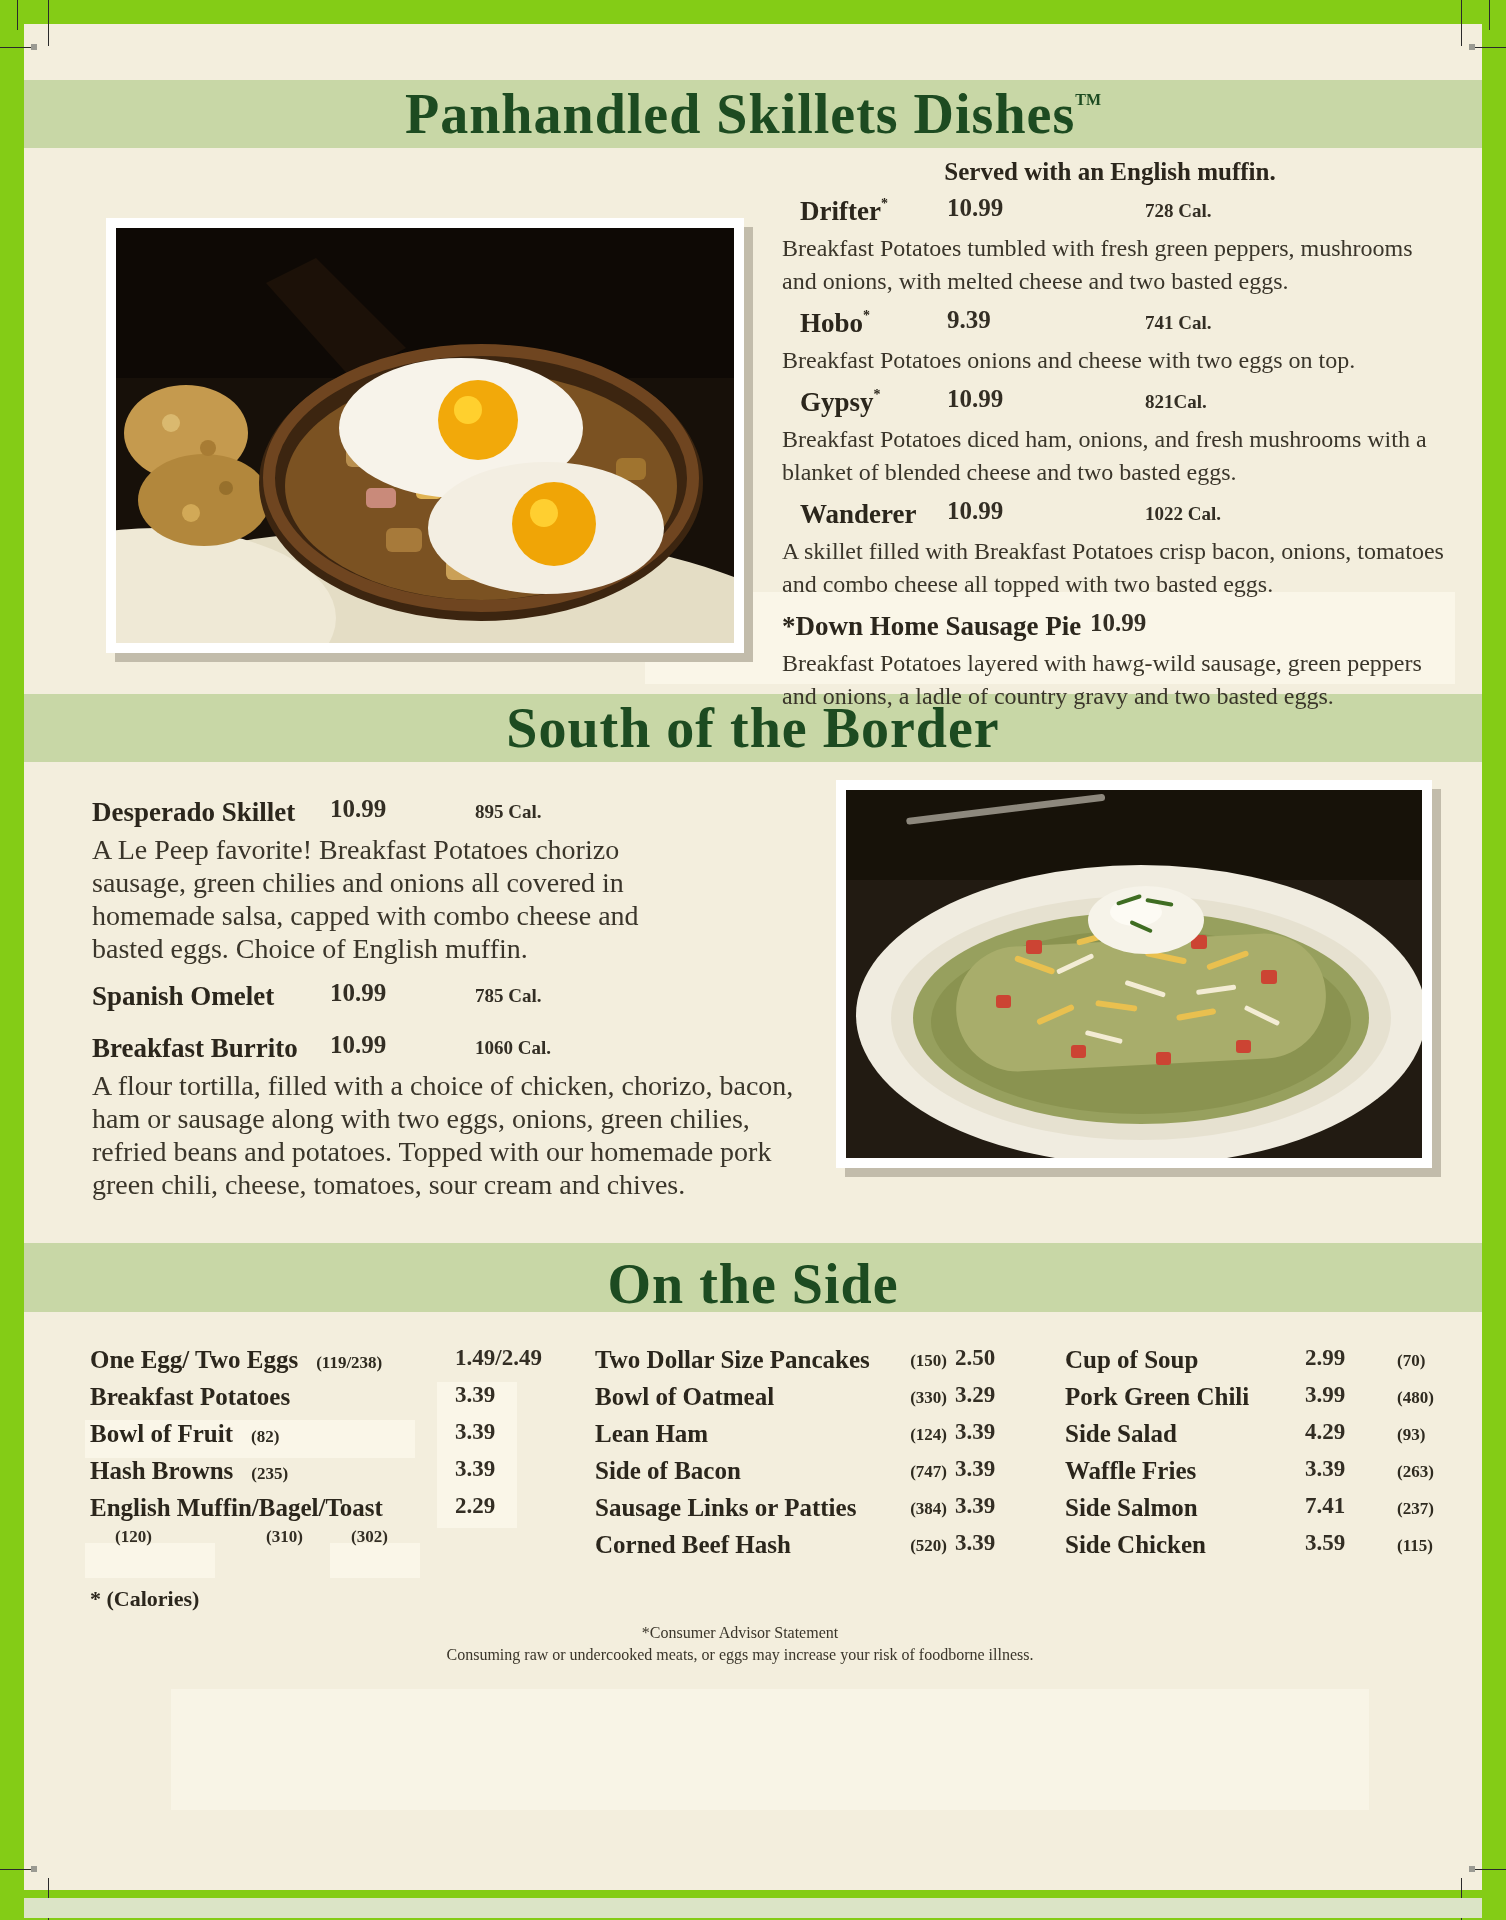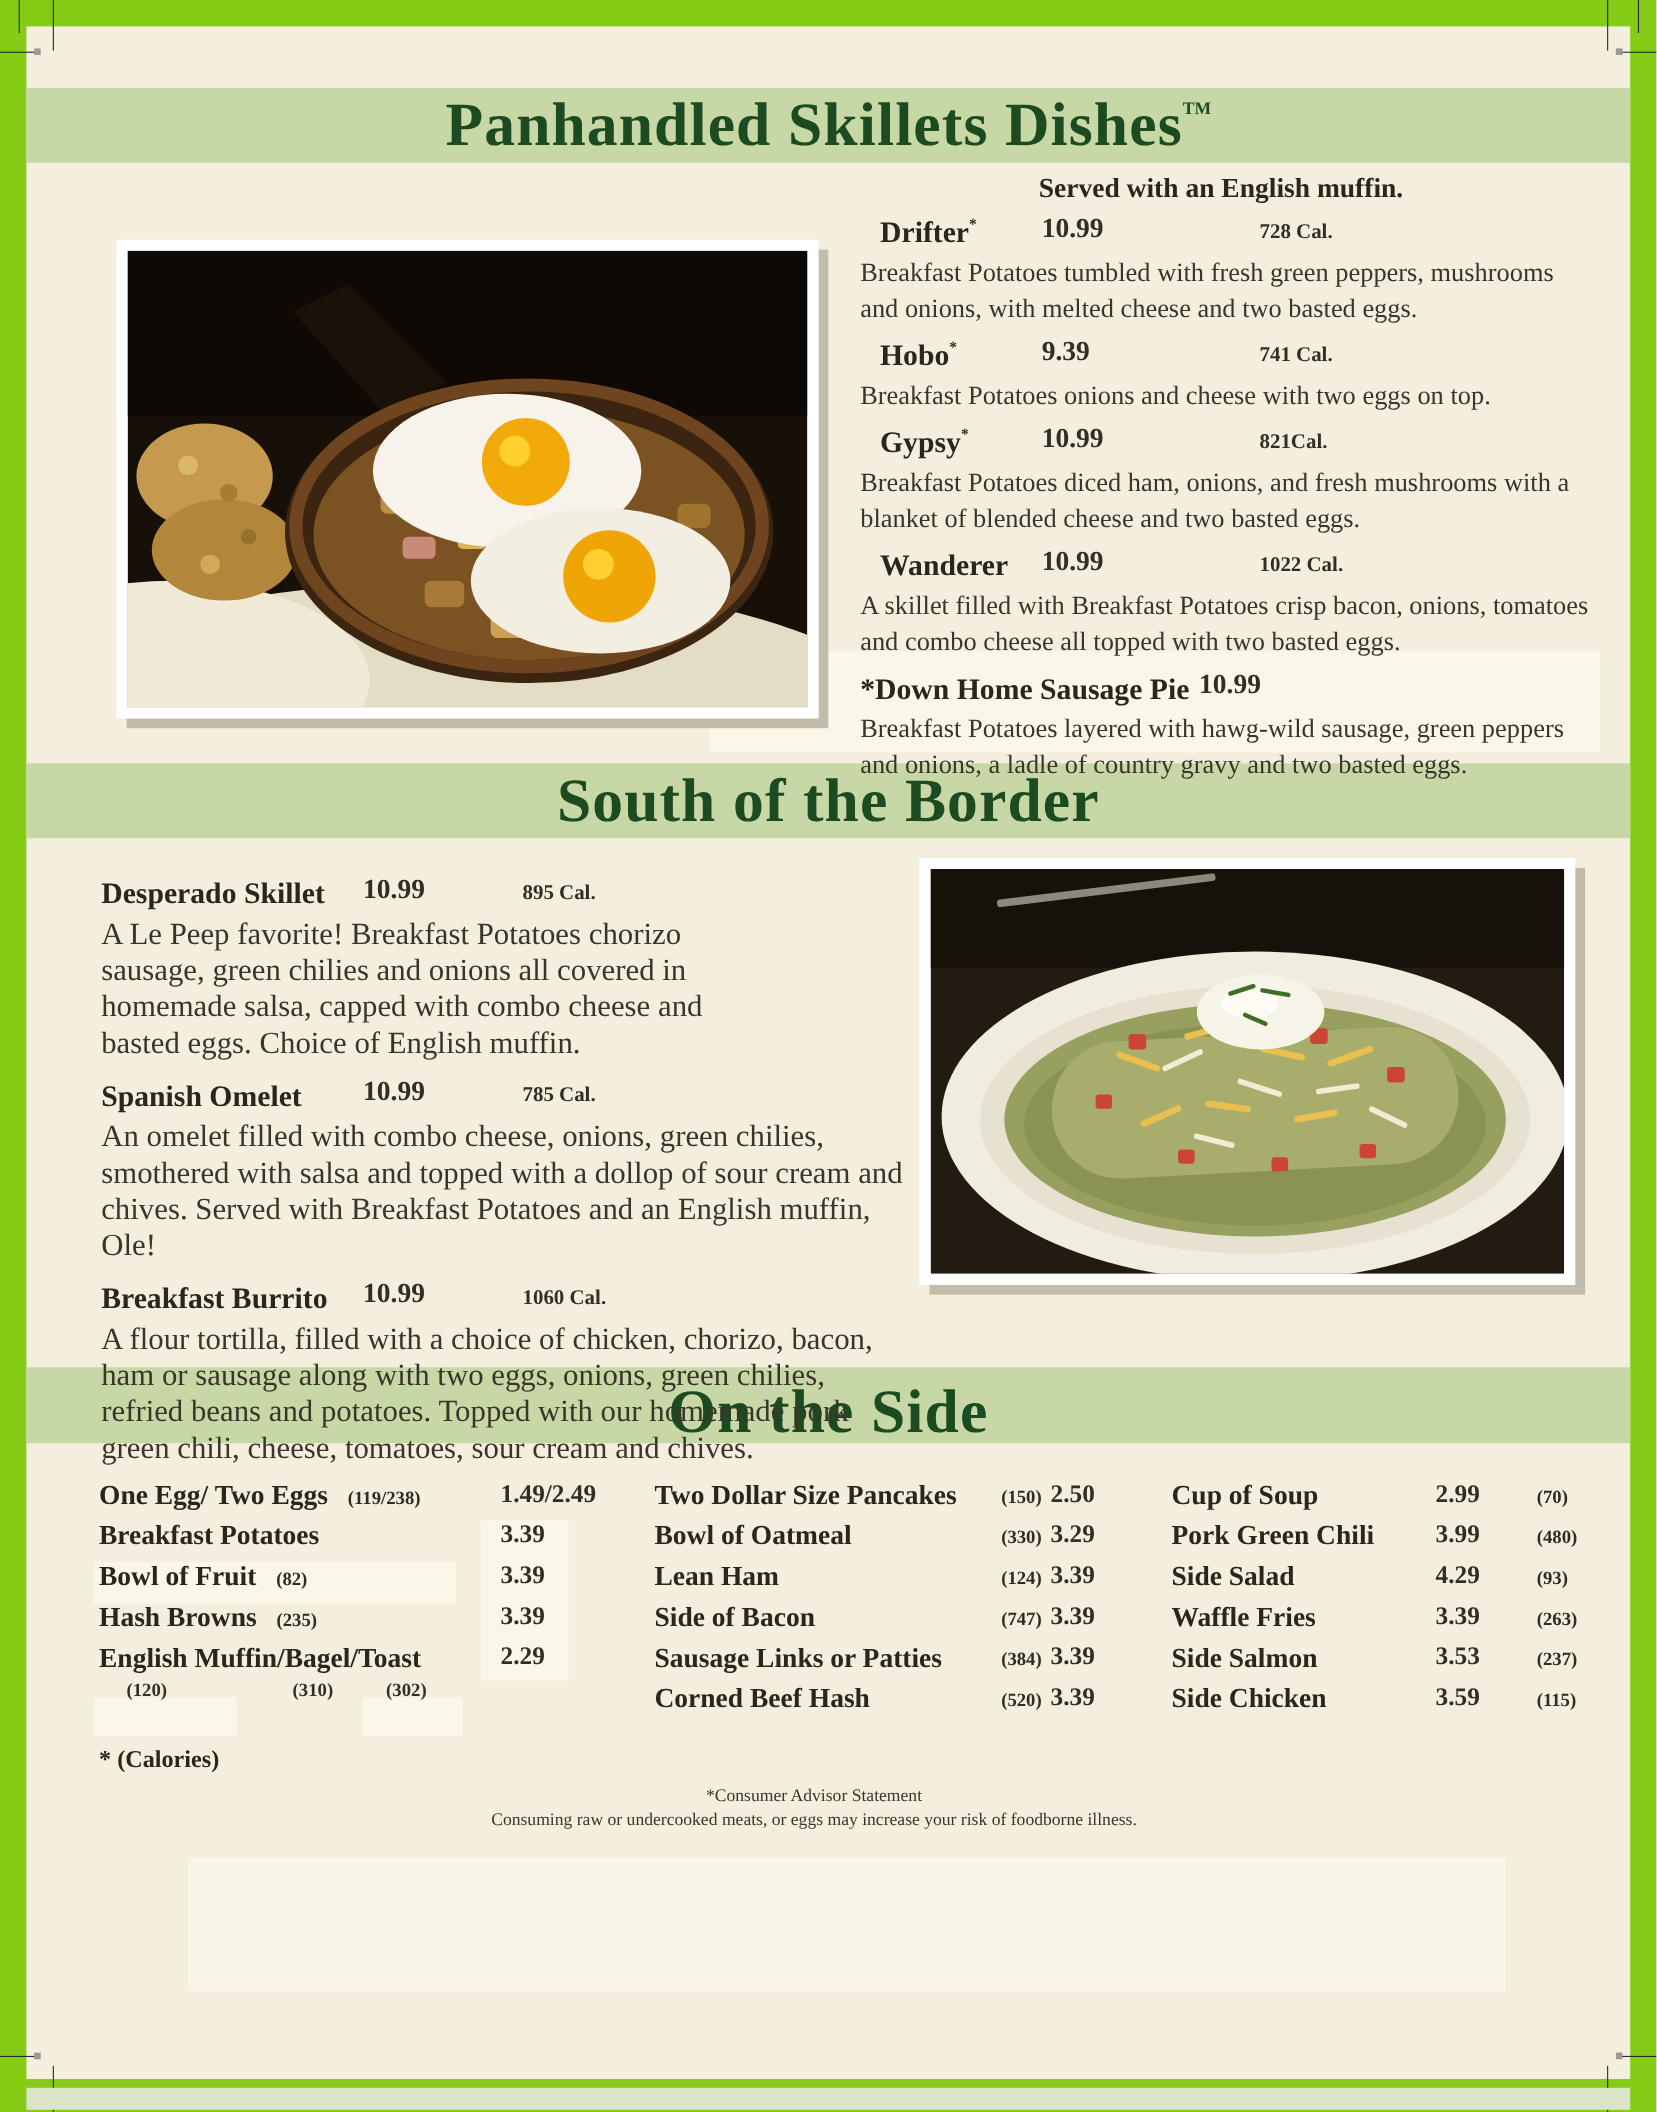--- a/index.html
+++ b/index.html
@@ -239,21 +239,20 @@
         <span class="so-cal">895 Cal.</span>
       </div>
       <div class="so-desc">A Le Peep favorite!  Breakfast Potatoes  chorizo sausage, green chilies and onions all covered in homemade salsa, capped with combo cheese and basted eggs.  Choice of English muffin.</div>
     </div>
     <div class="so-item">
       <div class="so-head">
         <span class="so-name">Spanish Omelet</span>
         <span class="so-price">10.99</span>
         <span class="so-cal">785 Cal.</span>
       </div>
-      <div class="so-desc">An omelet filled with combo cheese, onions, green chilies, smothered with salsa and topped with a dollop of sour cream and chives.  Served with Breakfast Potatoes and an English muffin, Ole!</div>
     </div>
     <div class="so-item">
       <div class="so-head">
         <span class="so-name">Breakfast Burrito</span>
         <span class="so-price">10.99</span>
         <span class="so-cal">1060 Cal.</span>
       </div>
       <div class="so-desc">A flour tortilla, filled with a choice of chicken, chorizo, bacon, ham or sausage along with two eggs, onions, green chilies, refried beans and potatoes.  Topped with our homemade pork green chili, cheese, tomatoes, sour cream and chives.</div>
     </div>
   </div>
@@ -339,21 +338,21 @@
       <span class="s-price">4.29</span>
       <span class="s-cal">(93)</span>
     </div>
     <div class="side-row">
       <span class="s-name">Waffle Fries</span>
       <span class="s-price">3.39</span>
       <span class="s-cal">(263)</span>
     </div>
     <div class="side-row">
       <span class="s-name">Side Salmon</span>
-      <span class="s-price">3.53</span>
+      <span class="s-price">7.41</span>
       <span class="s-cal">(237)</span>
     </div>
     <div class="side-row">
       <span class="s-name">Side Chicken</span>
       <span class="s-price">3.59</span>
       <span class="s-cal">(115)</span>
     </div>
   </div>
 
   <div class="calories-note">* (Calories)</div>

